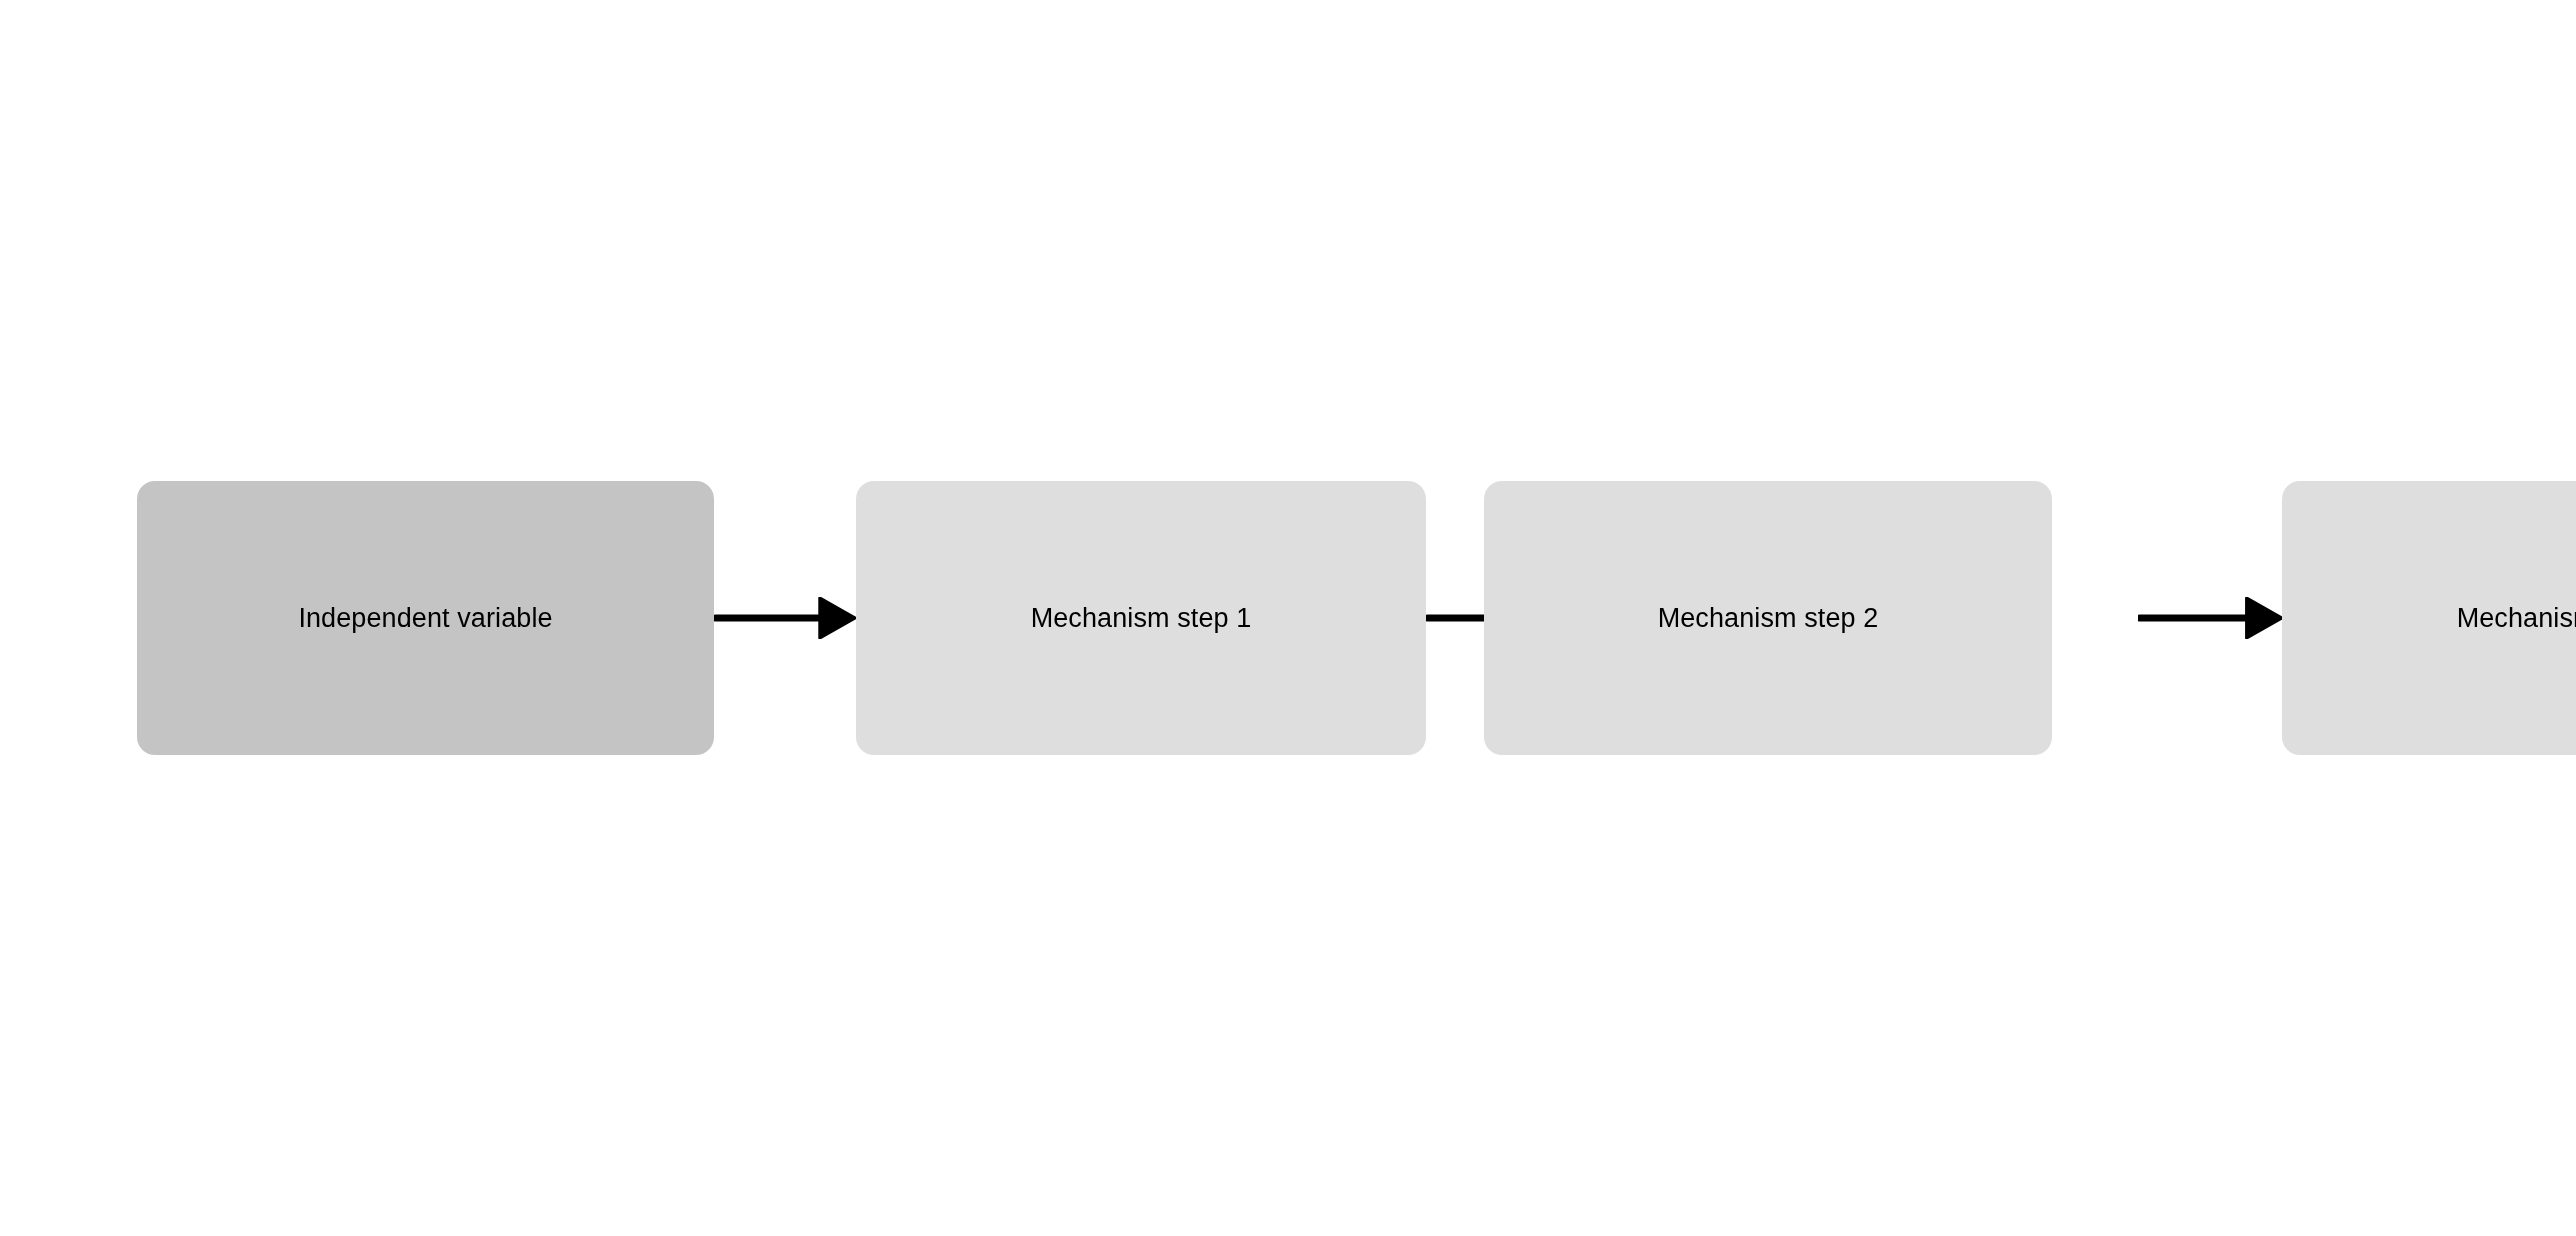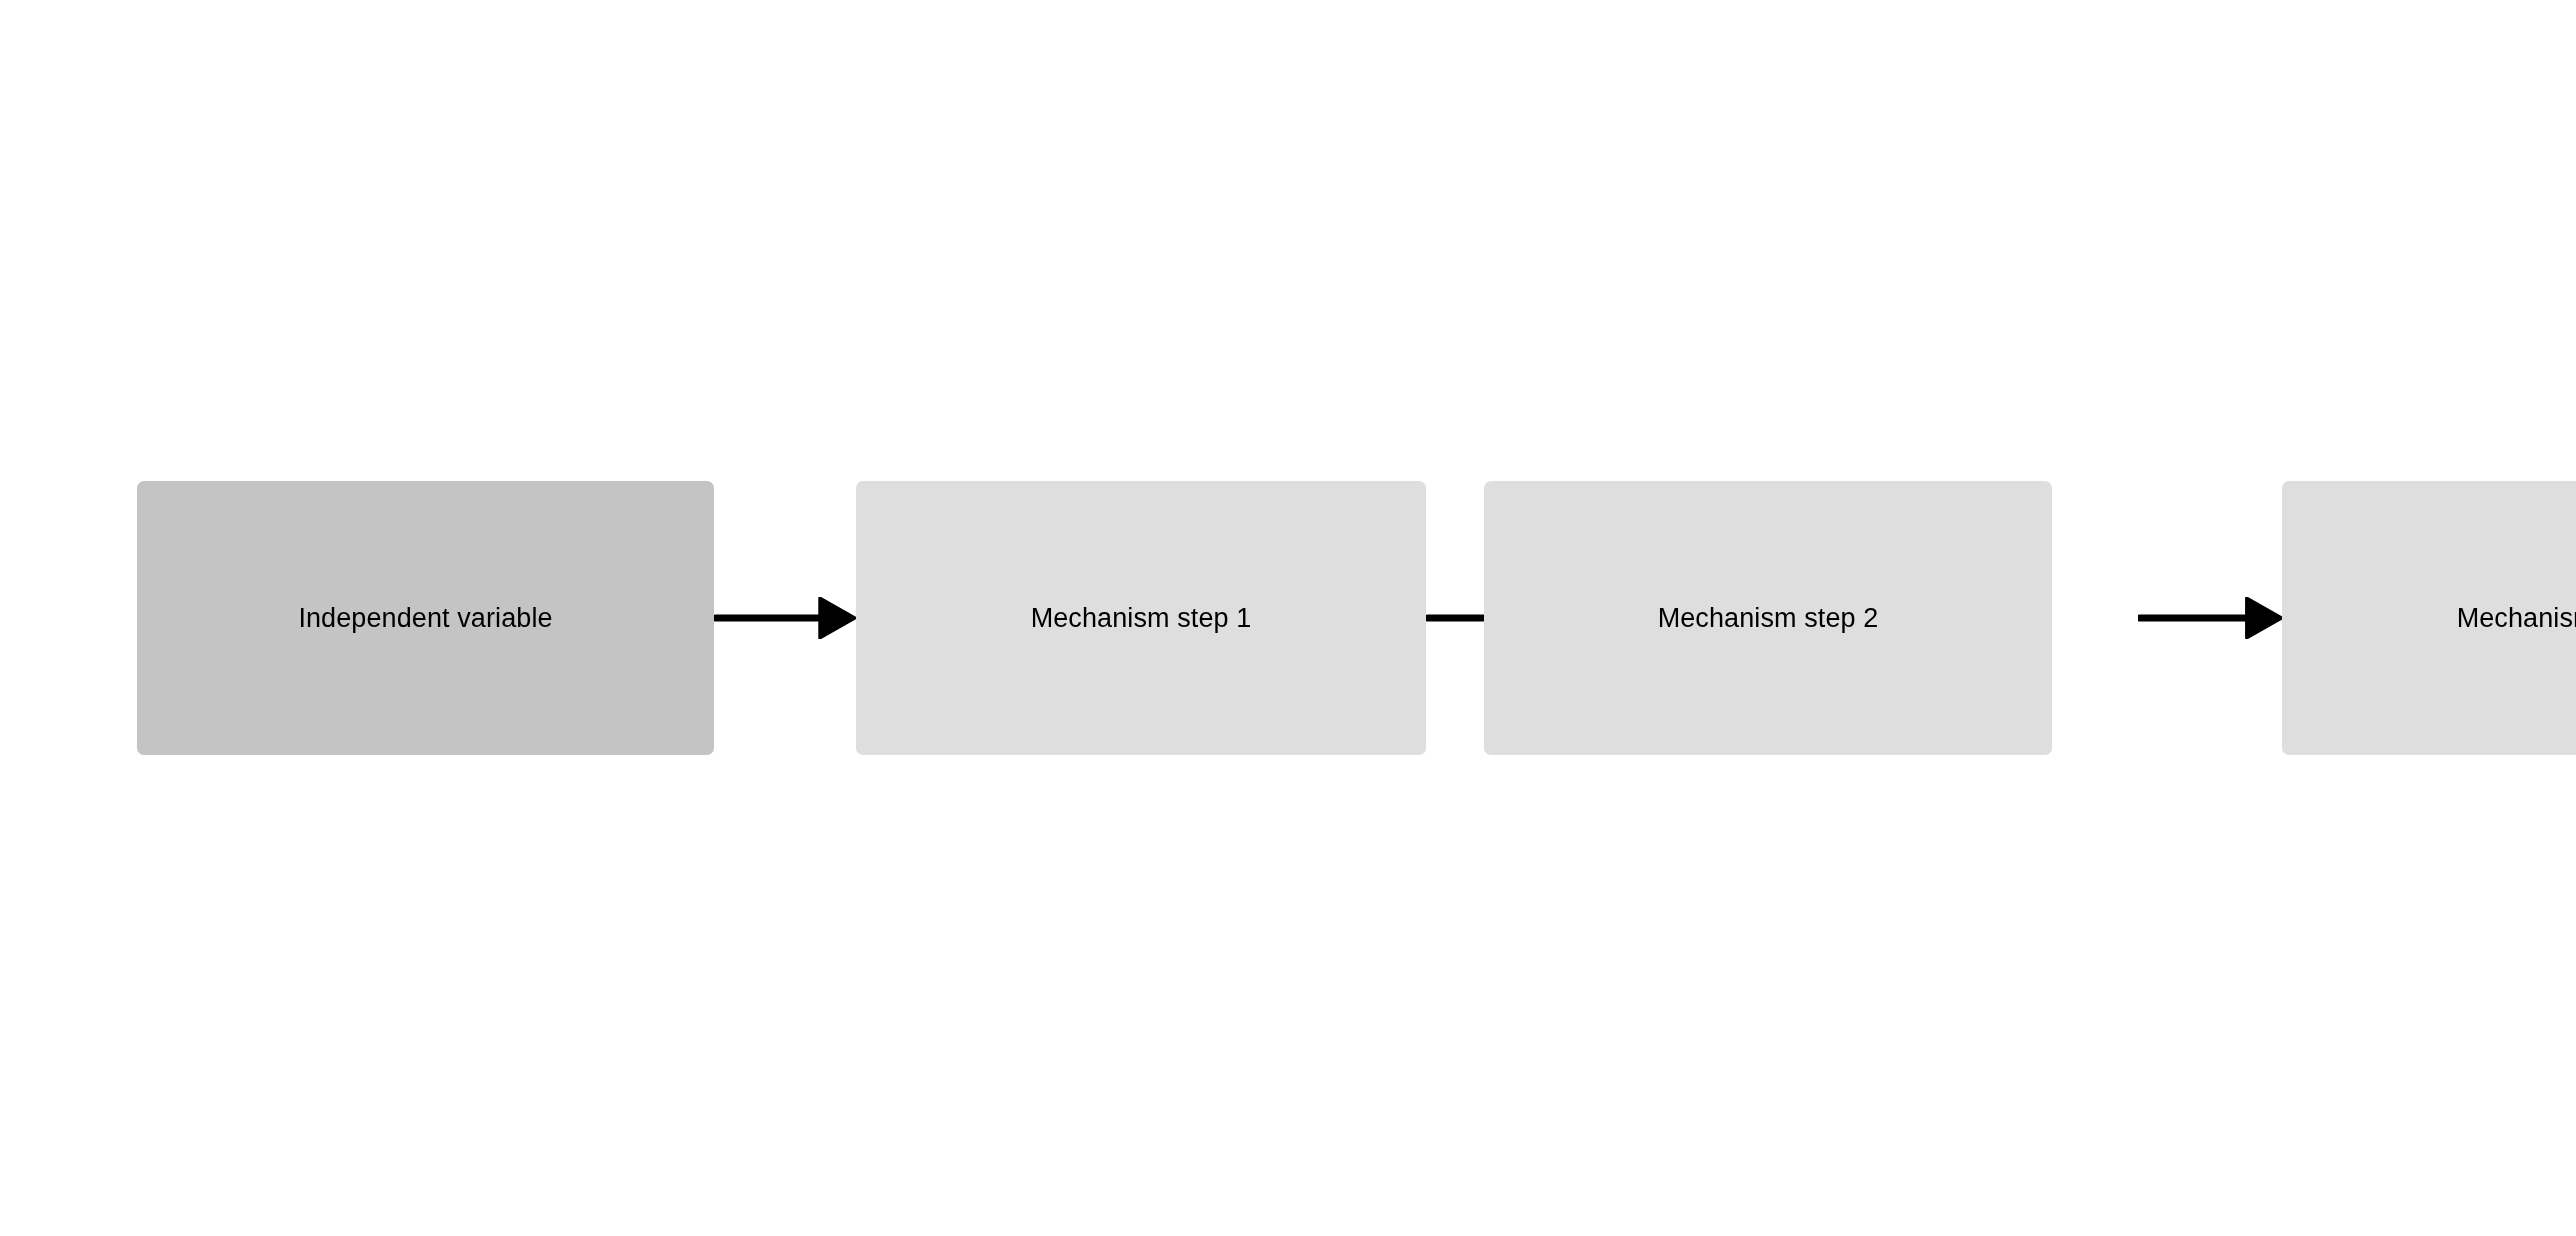--- a/index.html
+++ b/index.html
@@ -16,21 +16,21 @@
   #canvas {
     position: relative;
     width: 3709px;
     height: 1236px;
     background: #ffffff;
   }
   .node {
     position: absolute;
     top: 481px;
     height: 274px;
-    border-radius: 7px;
+    border-radius: 18px;
     display: flex;
     align-items: center;
     justify-content: center;
     box-sizing: border-box;
   }
   .node-label {
     font-family: "Liberation Sans", sans-serif;
     font-size: 27px;
     font-weight: 400;
     color: #000000;

